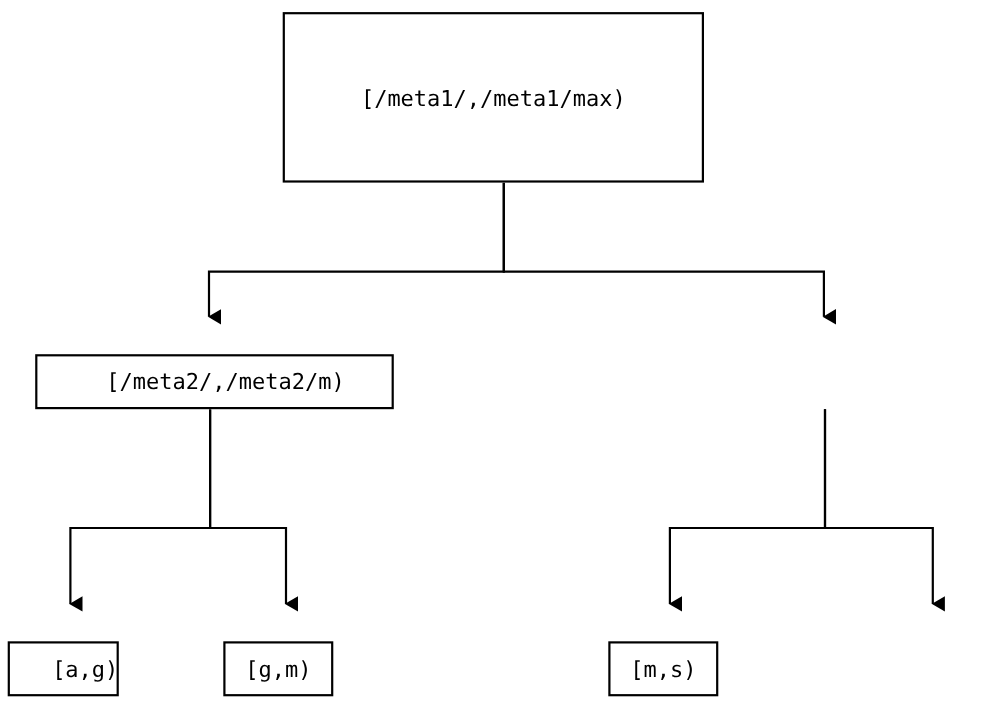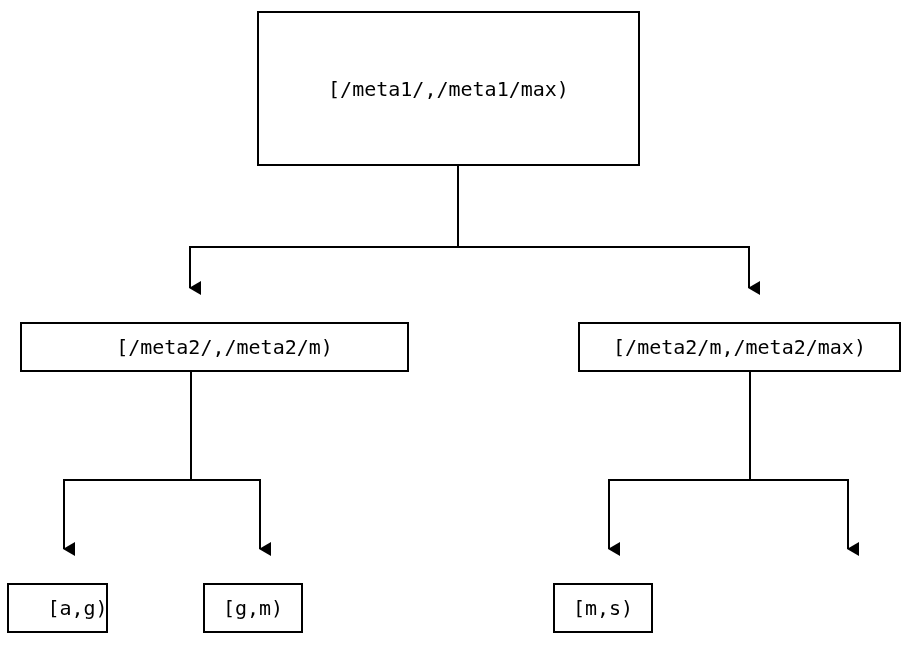--- a/index.html
+++ b/index.html
@@ -47,23 +47,23 @@
   }
   
   #node-root {
     left: 257px;
     top: 11px;
     width: 383px;
     height: 155px;
   }
   
   #node-meta2-left {
-    left: 20px;
+    left: 32px;
     top: 322px;
-    width: 389px;
+    width: 326px;
     height: 50px;
     padding-left: 20px;
   }
   #node-meta2-right {
     left: 578px;
     top: 322px;
     width: 323px;
     height: 50px;
   }
   
@@ -111,23 +111,20 @@
   </svg>
 
   <div class="node" id="node-root">
     <span class="node-label">[/meta1/,/meta1/max)</span>
   </div>
 
   <div class="node" id="node-meta2-left">
     <span class="node-label">[/meta2/,/meta2/m)</span>
   </div>
 
-  <div class="node" id="node-meta2-right">
-    <span class="node-label">[/meta2/m,/meta2/max)</span>
-  </div>
 
   <div class="node leaf" id="node-leaf-ag">
     <span class="node-label">[a,g)</span>
   </div>
 
   <div class="node leaf" id="node-leaf-ms">
     <span class="node-label">[m,s)</span>
   </div>
 
   <div class="node leaf" id="node-leaf-gm">

